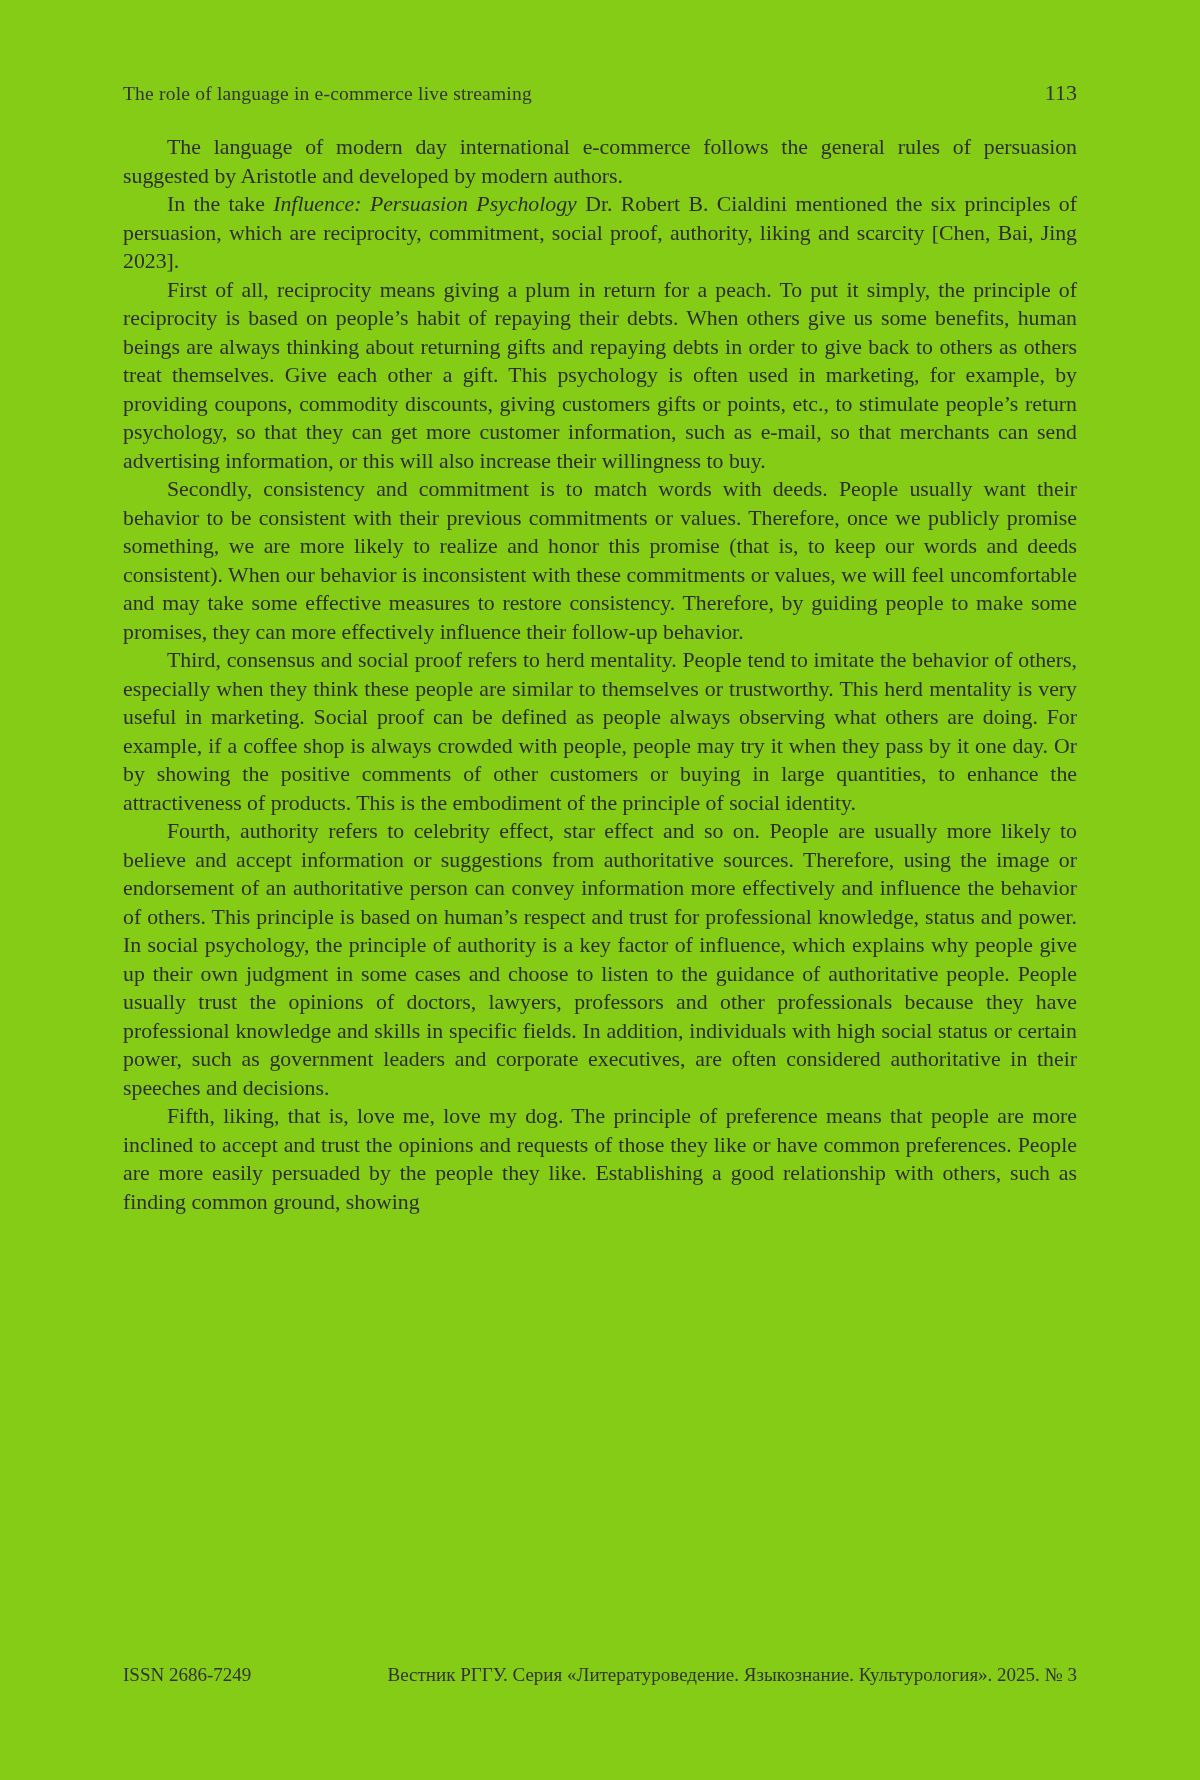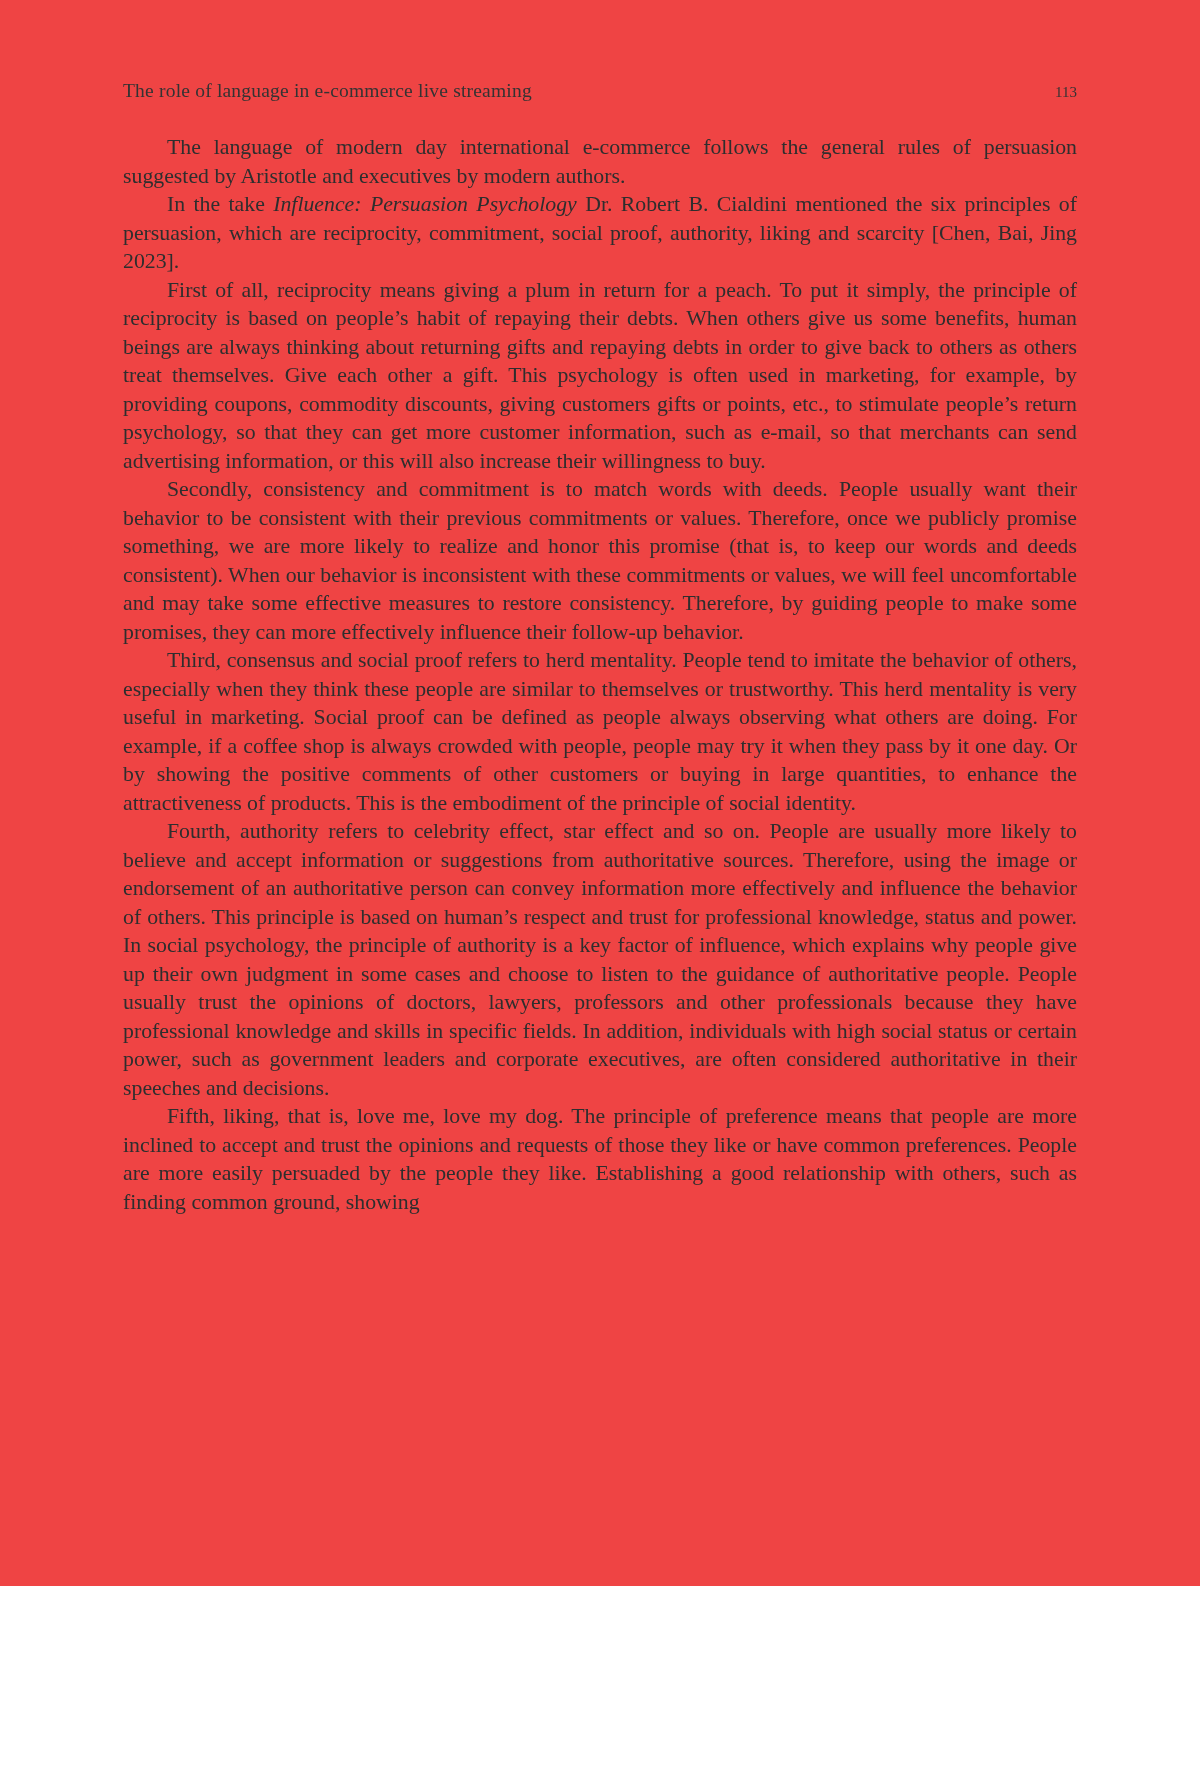--- a/index.html
+++ b/index.html
@@ -3,42 +3,42 @@
 <meta charset="utf-8">
 <style>
   html, body {
     margin: 0;
     padding: 0;
     background: #ffffff;
   }
   .page {
     position: relative;
     width: 1200px;
-    height: 1586px;
-    background: #ef4444;
+    height: 1780px;
+    background: #84cc16;
     color: #2e2e2e;
     font-family: "Liberation Serif", "DejaVu Serif", serif;
     overflow: hidden;
   }
   .running-head {
     position: absolute;
     left: 123px;
     width: 954px;
     top: 80px;
     display: flex;
     justify-content: space-between;
     align-items: baseline;
   }
   .rh-title {
     font-size: 19.5px;
     letter-spacing: 0.2px;
     color: #333333;
   }
   .rh-page {
-    font-size: 15px;
+    font-size: 22px;
     color: #333333;
   }
   .body-text {
     position: absolute;
     left: 123px;
     width: 954px;
     top: 133px;
     font-size: 21.8px;
     line-height: 28.5px;
     text-align: justify;
@@ -72,21 +72,21 @@
 <body>
 
 <div class="page">
 
   <header class="running-head">
     <span class="rh-title">The role of language in e-commerce live streaming</span>
     <span class="rh-page">113</span>
   </header>
 
   <main class="body-text" id="body-container">
-      <p class="indent"><span>The language of modern day international e-commerce follows the general rules of persuasion suggested by Aristotle and executives by modern authors.</span></p>
+      <p class="indent"><span>The language of modern day international e-commerce follows the general rules of persuasion suggested by Aristotle and developed by modern authors.</span></p>
       <p class="indent"><span>In the take </span><em>Influence: Persuasion Psychology</em><span> Dr. Robert B. Cialdini mentioned the six principles of persuasion, which are reciprocity, commitment, social proof, authority, liking and scarcity [Chen, Bai, Jing 2023].</span></p>
       <p class="indent"><span>First of all, reciprocity means giving a plum in return for a peach. To put it simply, the principle of reciprocity is based on people’s habit of repaying their debts. When others give us some benefits, human beings are always thinking about returning gifts and repaying debts in order to give back to others as others treat themselves. Give each other a gift. This psychology is often used in marketing, for example, by providing coupons, commodity discounts, giving customers gifts or points, etc., to stimulate people’s return psychology, so that they can get more customer information, such as e-mail, so that merchants can send advertising information, or this will also increase their willingness to buy.</span></p>
       <p class="indent"><span>Secondly, consistency and commitment is to match words with deeds. People usually want their behavior to be consistent with their previous commitments or values. Therefore, once we publicly promise something, we are more likely to realize and honor this promise (that is, to keep our words and deeds consistent). When our behavior is inconsistent with these commitments or values, we will feel uncomfortable and may take some effective measures to restore consistency. Therefore, by guiding people to make some promises, they can more effectively influence their follow-up behavior.</span></p>
       <p class="indent"><span>Third, consensus and social proof refers to herd mentality. People tend to imitate the behavior of others, especially when they think these people are similar to themselves or trustworthy. This herd mentality is very useful in marketing. Social proof can be defined as people always observing what others are doing. For example, if a coffee shop is always crowded with people, people may try it when they pass by it one day. Or by showing the positive comments of other customers or buying in large quantities, to enhance the attractiveness of products. This is the embodiment of the principle of social identity.</span></p>
       <p class="indent"><span>Fourth, authority refers to celebrity effect, star effect and so on. People are usually more likely to believe and accept information or suggestions from authoritative sources. Therefore, using the image or endorsement of an authoritative person can convey information more effectively and influence the behavior of others. This principle is based on human’s respect and trust for professional knowledge, status and power. In social psychology, the principle of authority is a key factor of influence, which explains why people give up their own judgment in some cases and choose to listen to the guidance of authoritative people. People usually trust the opinions of doctors, lawyers, professors and other professionals because they have professional knowledge and skills in specific fields. In addition, individuals with high social status or certain power, such as government leaders and corporate executives, are often considered authoritative in their speeches and decisions.</span></p>
       <p class="indent"><span>Fifth, liking, that is, love me, love my dog. The principle of preference means that people are more inclined to accept and trust the opinions and requests of those they like or have common preferences. People are more easily persuaded by the people they like. Establishing a good relationship with others, such as finding common ground, showing</span></p>
     </main>
 
   <footer class="running-foot">
     <span>ISSN 2686-7249</span>

